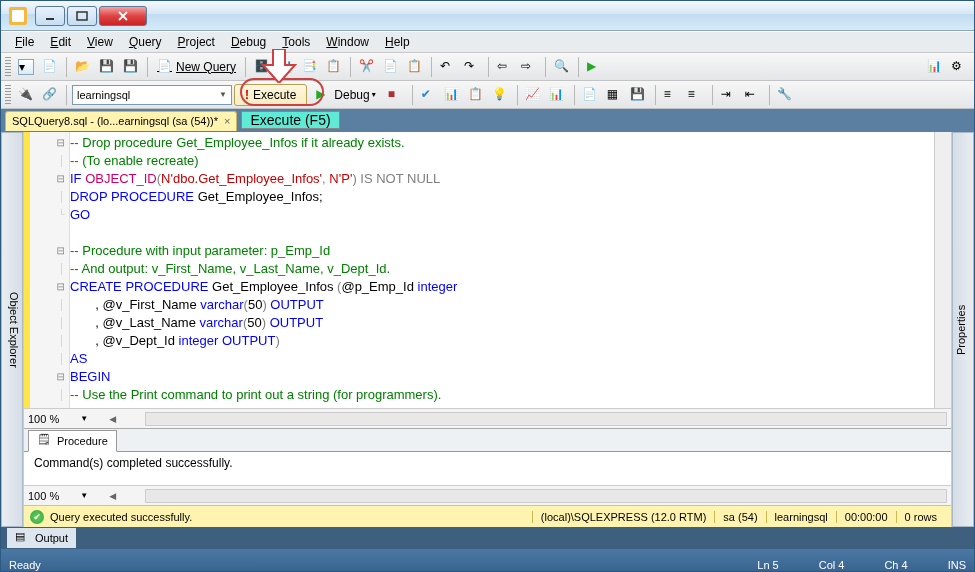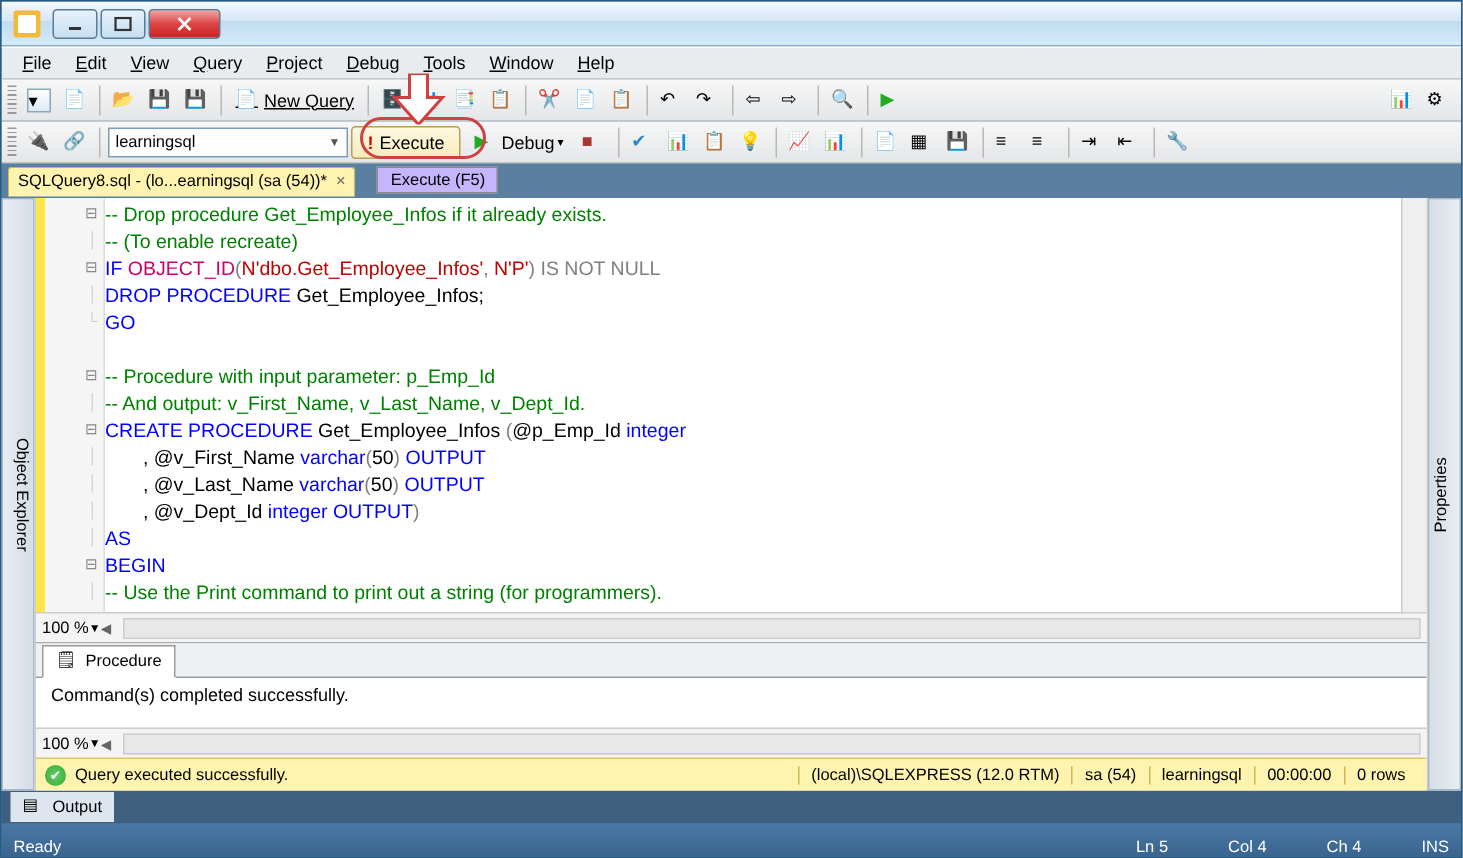--- a/index.html
+++ b/index.html
@@ -32,42 +32,42 @@
 .execbtn { height: 22px; border: 1px solid #b8a050; background: linear-gradient(#fdf7e0, #f8ecbe); border-radius: 3px; padding: 0 10px; display: flex; align-items: center; gap: 4px; cursor: pointer; font-size: 12px; }
 .execbtn .bang { color: #c00; font-weight: bold; }
 .highlight-ring { position: absolute; border: 2px solid #d04040; border-radius: 14px; pointer-events: none; z-index: 50; }
 .arrow-down { position: absolute; z-index: 51; pointer-events: none; }
 .newq { display: flex; align-items: center; gap: 3px; padding: 0 4px; text-decoration: underline; cursor: pointer; }
 
 
 .doctabs { height: 23px; background: #5a7fa0; display: flex; align-items: center; padding: 0 4px; font-size: 11px; }
 .doctab { height: 20px; background: #fff3b0; border: 1px solid #c8b860; border-bottom: none; padding: 2px 6px; display: flex; align-items: center; gap: 6px; border-radius: 3px 3px 0 0; }
 .doctab .x { cursor: pointer; color: #666; }
-.tooltip-hint { background: #c4b5fd; border: 1px solid #888; padding: 2px 8px; margin-left: 14px; font-size: 11px; height: 18px; display: flex; align-items: center; position: relative; top: -1px; }
+.tooltip-hint { background: #5eead4; border: 1px solid #888; padding: 2px 8px; margin-left: 4px; font-size: 14px; height: 18px; display: flex; align-items: center; position: relative; top: -1px; }
 
 
 .work { flex: 1; background: #fff; display: flex; position: relative; }
 .sidepanel { width: 22px; background: linear-gradient(90deg, #e9edf2, #d5dde5); border: 1px solid #a8b8c8; writing-mode: vertical-rl; text-orientation: mixed; text-align: center; font-size: 11px; padding: 6px 2px; cursor: pointer; }
 .sidepanel.right { transform: rotate(180deg); }
 .editor-wrap { flex: 1; display: flex; flex-direction: column; border-left: 1px solid #ccc; border-right: 1px solid #ccc; }
 .editor { flex: 1; display: flex; font-family: Consolas, monospace; font-size: 13px; line-height: 18px; overflow: hidden; position: relative; }
 .editor .ybar { width: 6px; background: #ffe54a; }
 .gutter { width: 40px; background: #f5f5f5; border-right: 1px solid #ddd; padding-top: 2px; }
 .gutter .fold { height: 18px; text-align: right; padding-right: 4px; color: #888; font-size: 10px; }
 .gutter .fold.box::before { content: "⊟"; color: #888; }
 .gutter .fold.line::before { content: "│"; color: #ccc; }
 .gutter .fold.end::before { content: "└"; color: #ccc; }
 .code { flex: 1; padding: 2px 0 0 0; white-space: pre; color: #000; }
 .c-cm { color: #008000; }
 .c-kw { color: #0000ff; }
 .c-fn { color: #cc0066; }
 .c-str { color: #c00000; }
 .c-gy { color: #808080; }
 .scroll { background: #efefef; border-left: 1px solid #ccc; width: 17px; }
-.zoombar { height: 20px; border-top: 1px solid #ccc; background: #f4f4f4; display: flex; align-items: center; font-size: 11px; padding: 0 4px; gap: 0; }
+.zoombar { height: 20px; border-top: 1px solid #ccc; background: #f4f4f4; display: flex; align-items: center; font-size: 11px; padding: 0 4px; gap: 21px; }
 .zoombar .dd { font-size: 8px; }
 .hscroll { flex: 1; height: 14px; background: #e8e8e8; border: 1px solid #ccc; margin-left: 8px; }
 
 
 .msgs { border-top: 1px solid #aaa; display: flex; flex-direction: column; }
 .msgtabs { height: 22px; background: #eef1f4; display: flex; align-items: flex-end; padding: 0 4px; font-size: 11px; }
 .msgtab { border: 1px solid #999; border-bottom: 1px solid #fff; background: #fff; padding: 2px 8px; display: flex; align-items: center; gap: 4px; position: relative; top: 1px; }
 .msgbody { height: 34px; background: #fff; font-family: Consolas, monospace; font-size: 12px; padding: 4px 10px; border-top: 1px solid #999; }
 
 

